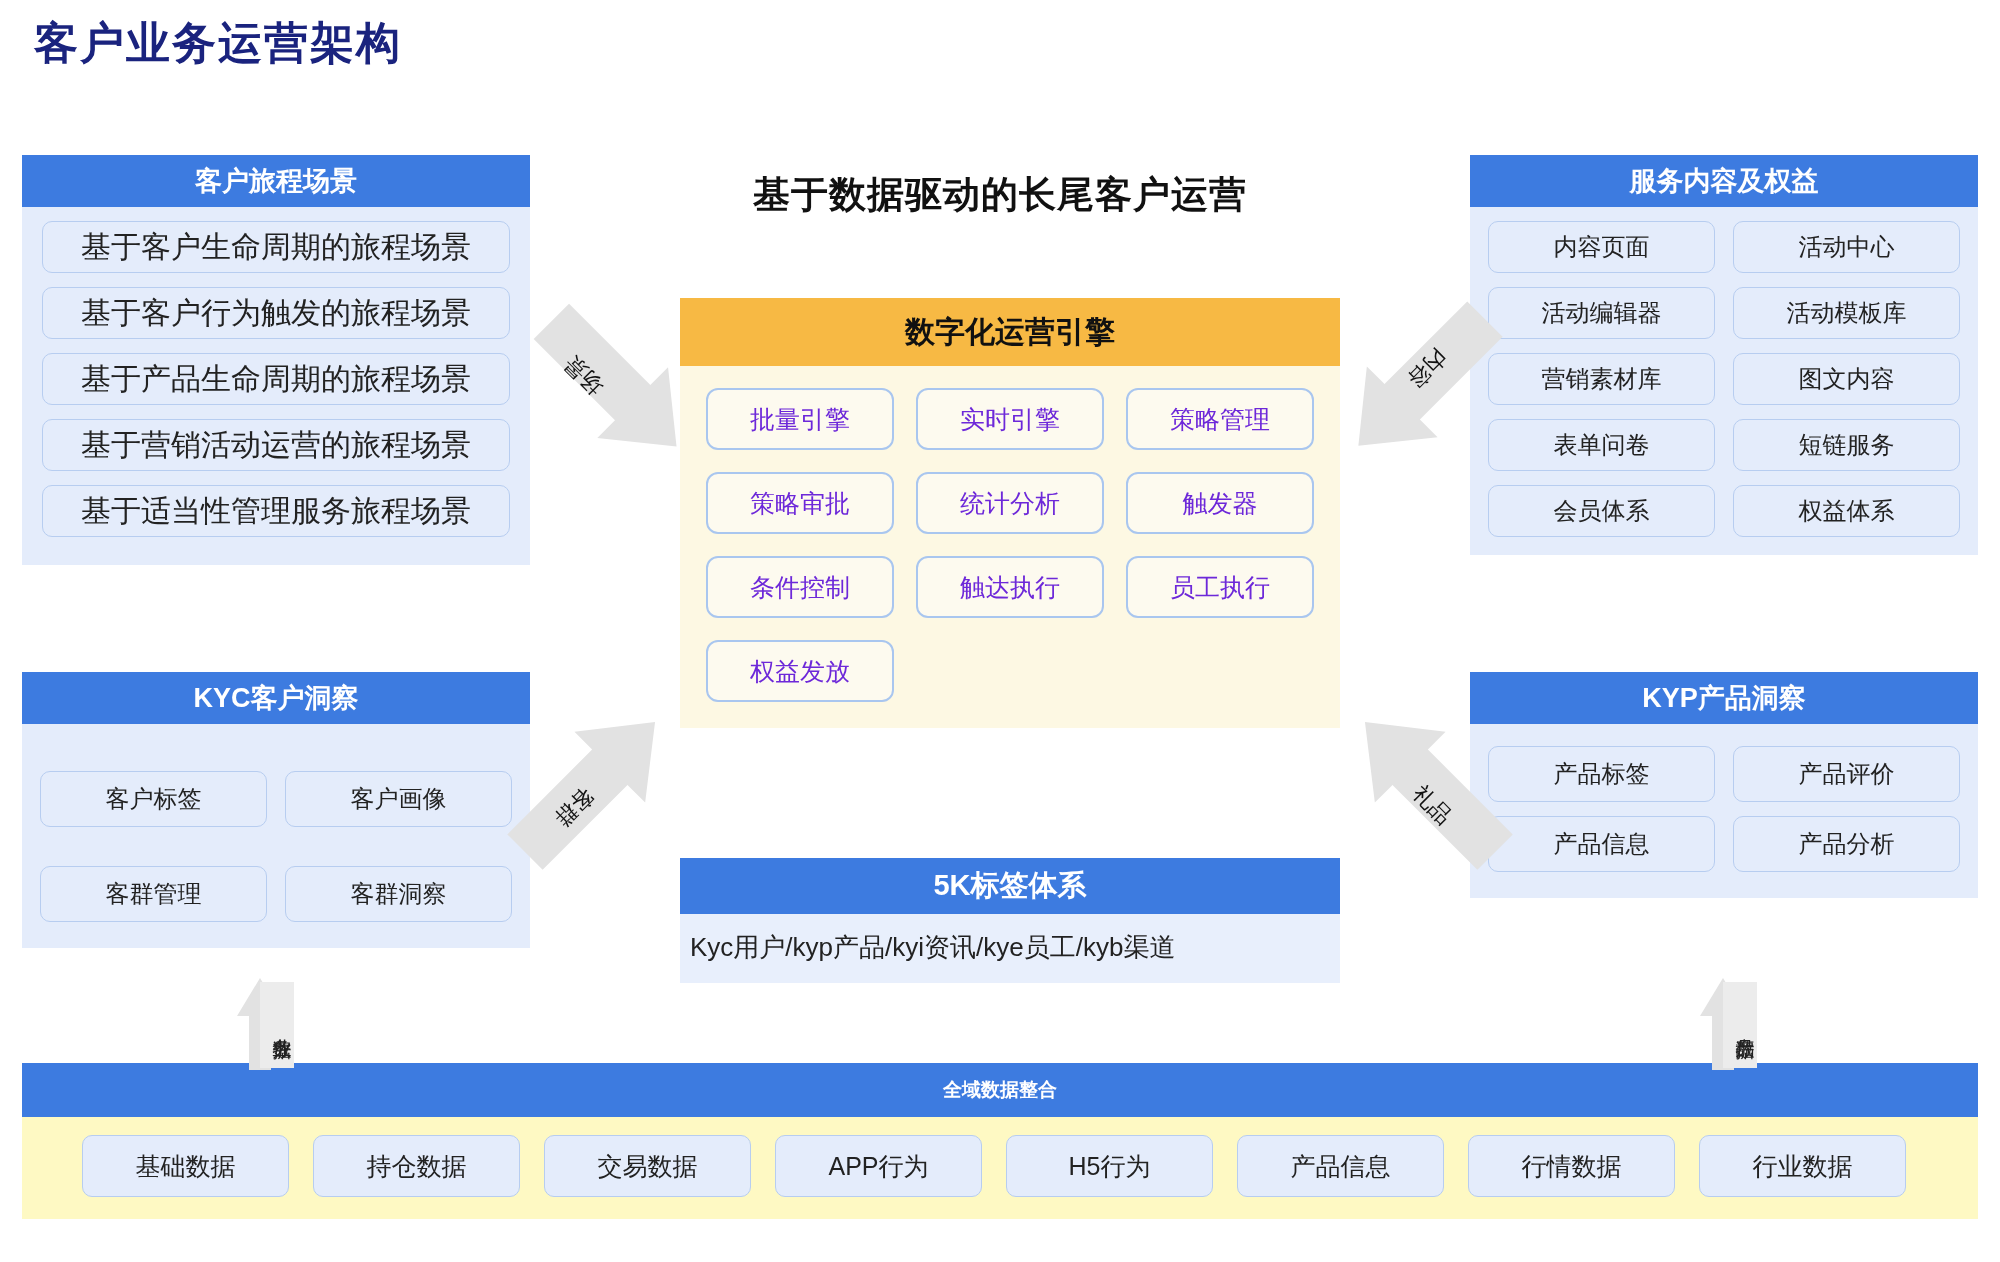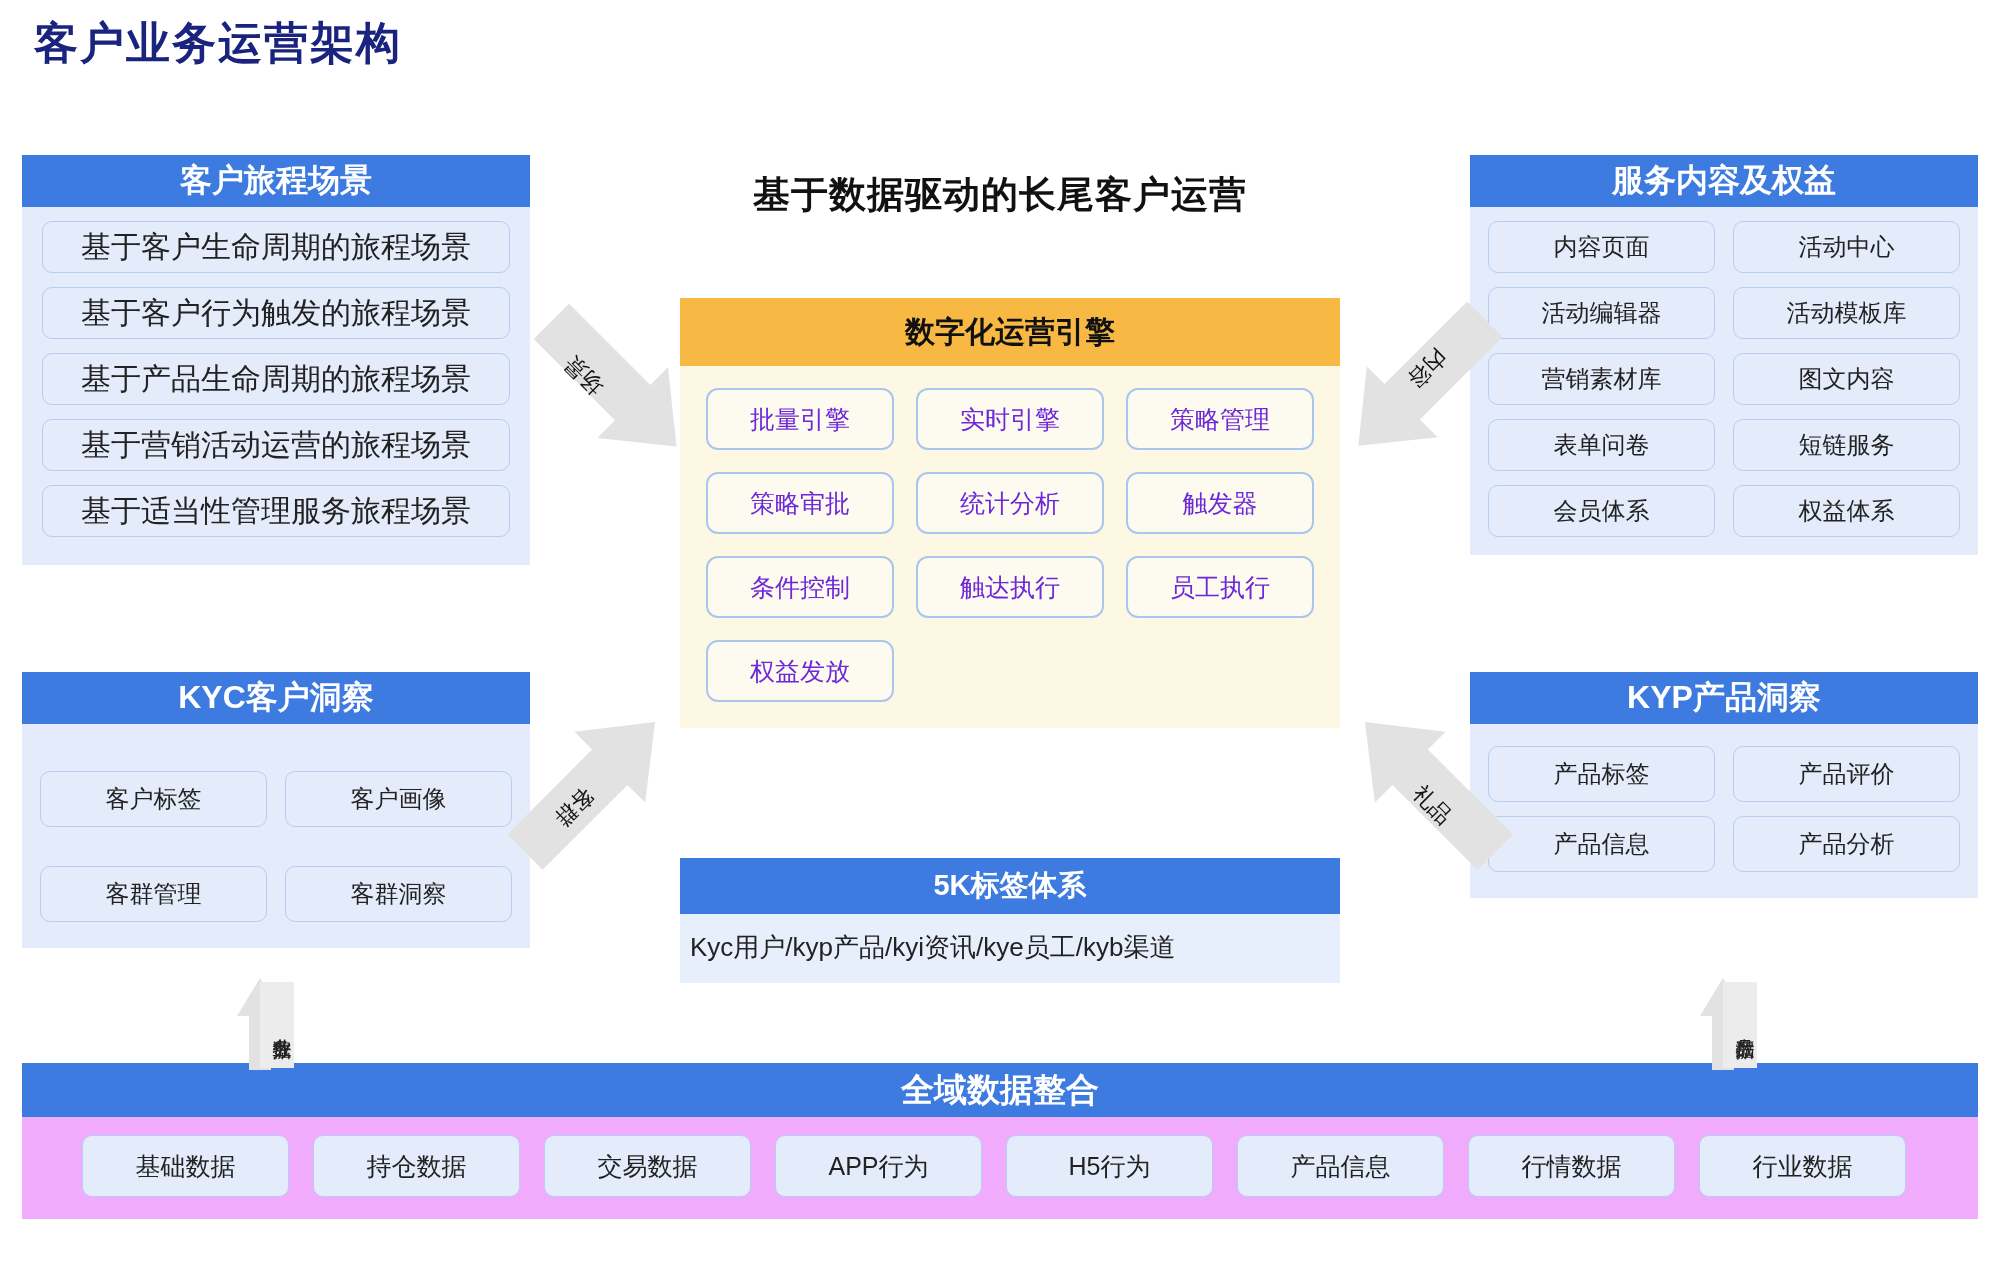--- a/index.html
+++ b/index.html
@@ -19,21 +19,21 @@
     font-weight: bold;
     color: #1a237e;
     letter-spacing: 2px;
   }
 
   
   .panel { position: absolute; }
   .panel-head {
     background: #3d7be0;
     color: #ffffff;
-    font-size: 32px;
+    font-size: 27px;
     font-weight: bold;
     text-align: center;
     display: flex; align-items: center; justify-content: center;
     height: 52px;
   }
   .panel-body {
     background: #e4ecfb;
     padding: 12px 22px 16px 22px;
   }
   .chip {
@@ -117,23 +117,23 @@
   #tag-panel .panel-head { height: 56px; font-size: 29px; }
   #tag-panel .panel-body {
     padding: 16px 10px 18px 10px;
     font-size: 26px;
     color: #222;
     background: #e8effc;
   }
 
   
   #data-panel { position: absolute; left: 22px; top: 1063px; width: 1956px; }
-  #data-panel .panel-head { height: 54px; font-size: 33px; }
+  #data-panel .panel-head { height: 54px; font-size: 19px; }
   #data-body {
-    background: #f0abfc;
+    background: #fef9c3;
     padding: 18px 72px 22px 60px;
     display: flex;
     justify-content: space-between;
     gap: 24px;
   }
   #data-body .chip {
     flex: 1 1 0;
     height: 62px;
     font-size: 25px;
     margin-bottom: 0;

